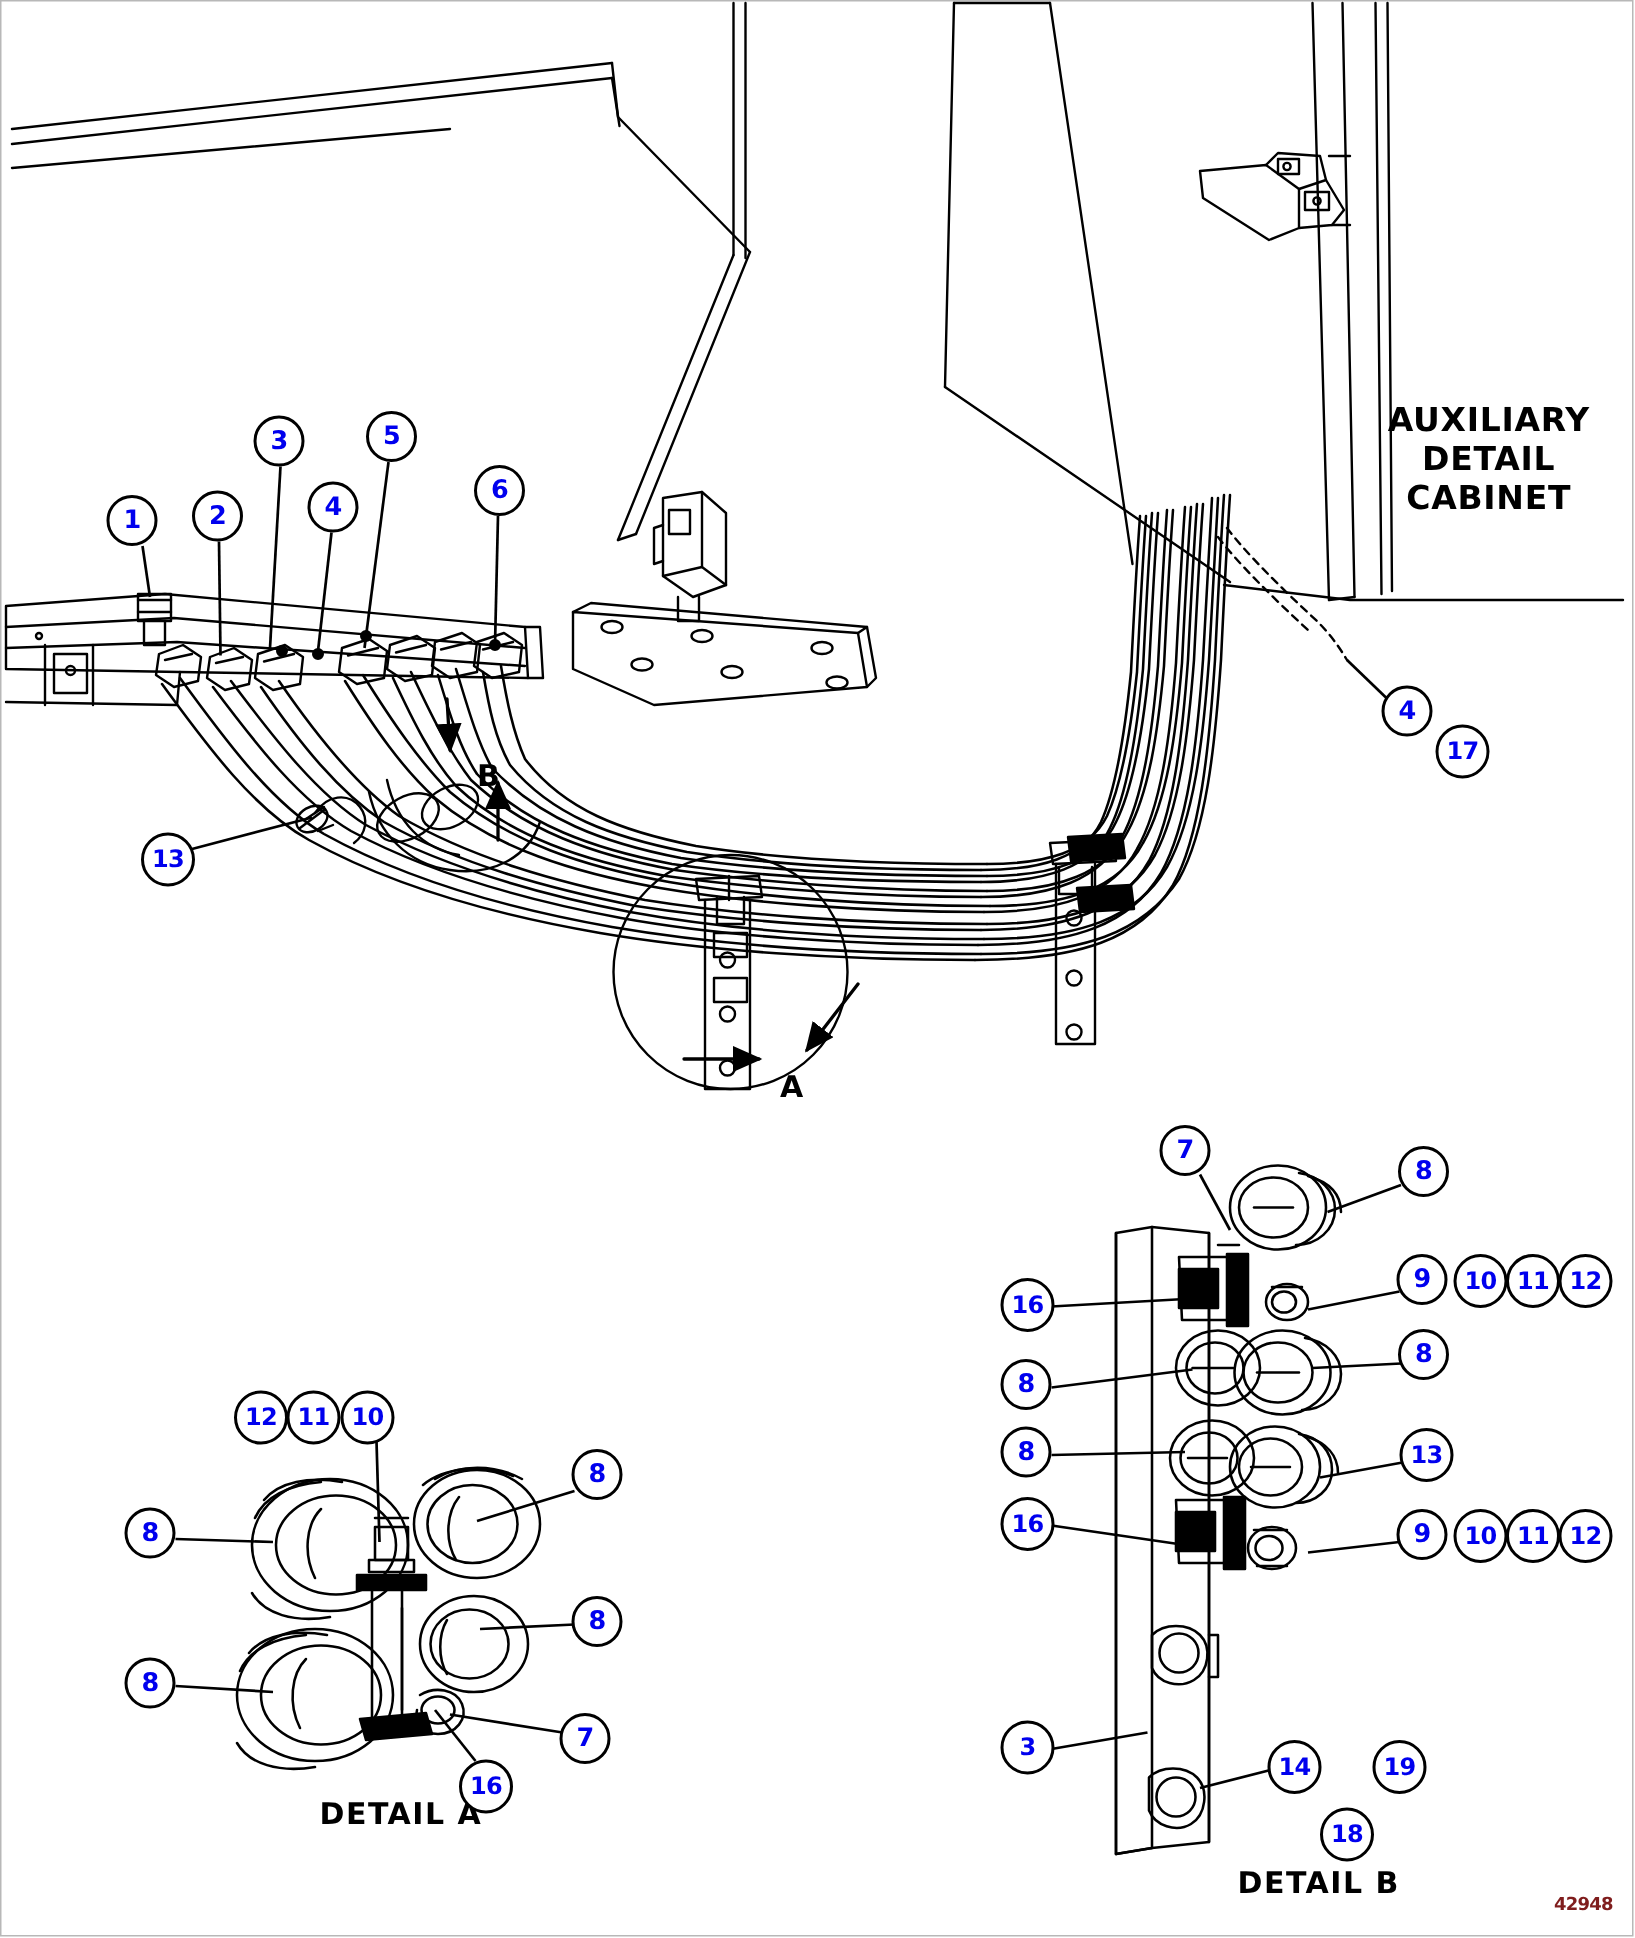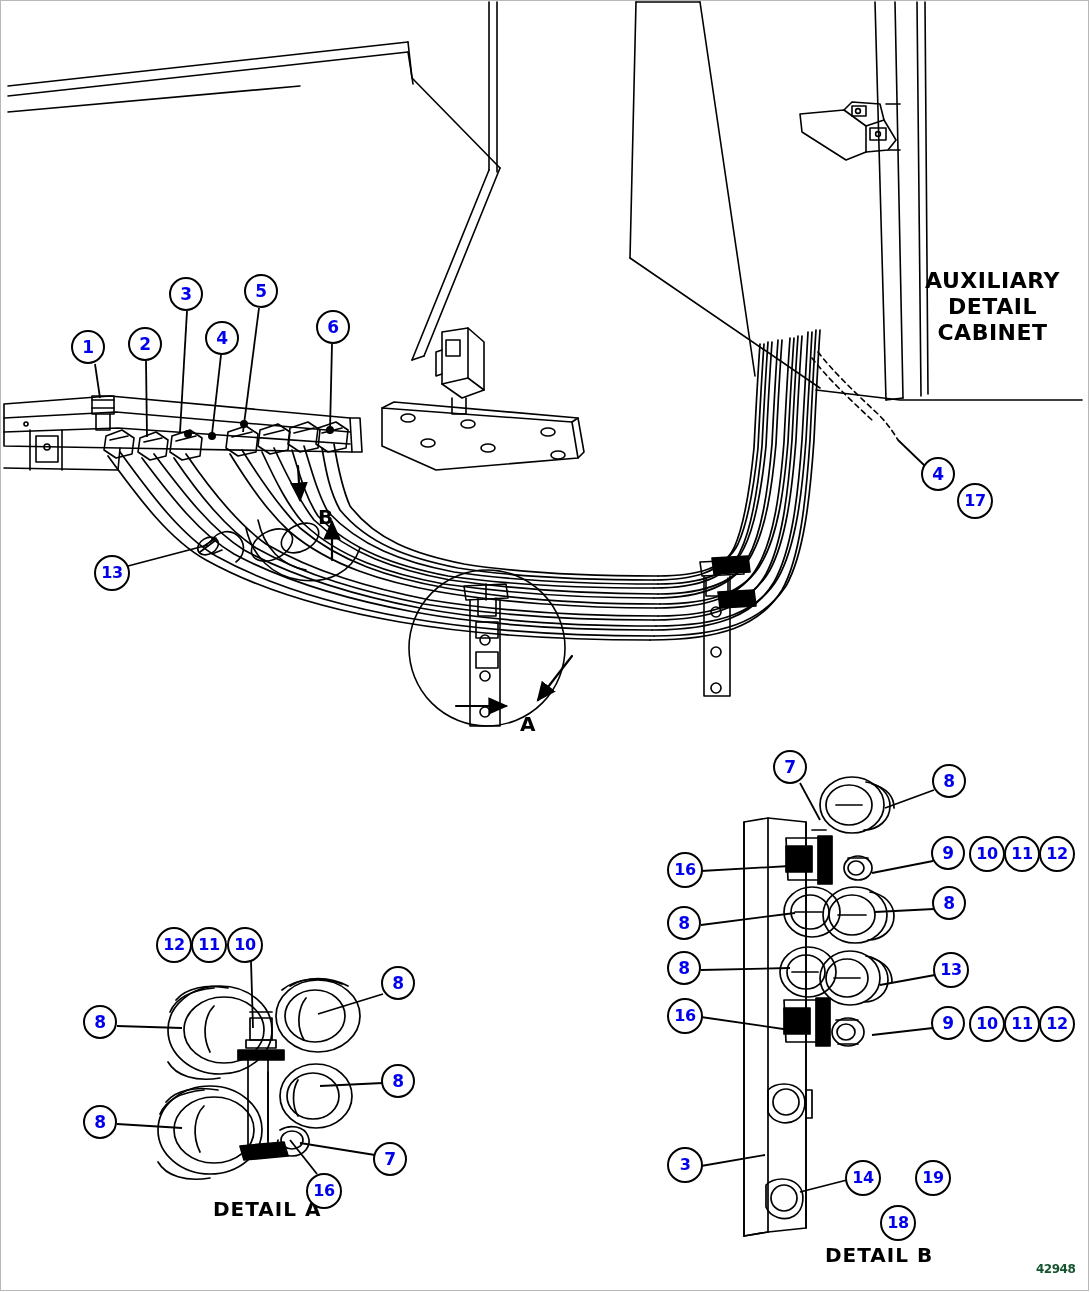--- a/index.html
+++ b/index.html
@@ -71,21 +71,21 @@
     font-size: 20px;
     letter-spacing: 1px;
     margin-left: 25px;
   }
   .section-letter {
     font-size: 20px;
   }
   .fig-no {
     font-size: 12px;
     letter-spacing: -0.5px;
-    color: #14532d;
+    color: #7f1d1d;
   }
 </style>
 </head>
 <body>
 
 <div id="page">
 
   <div id="page-border"></div>
 
   <svg id="art" viewBox="0 0 1090 1292">

